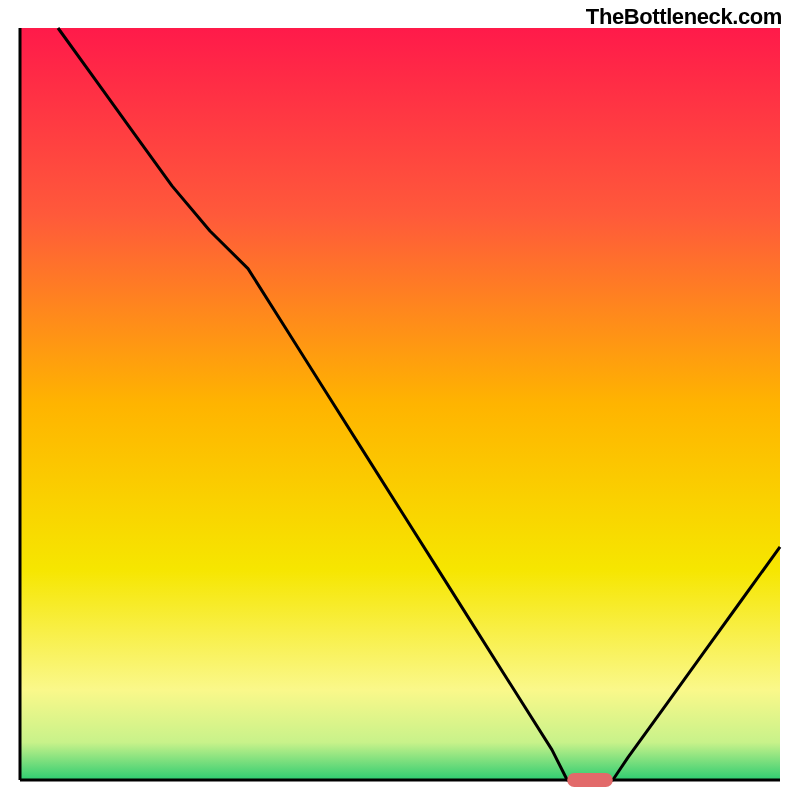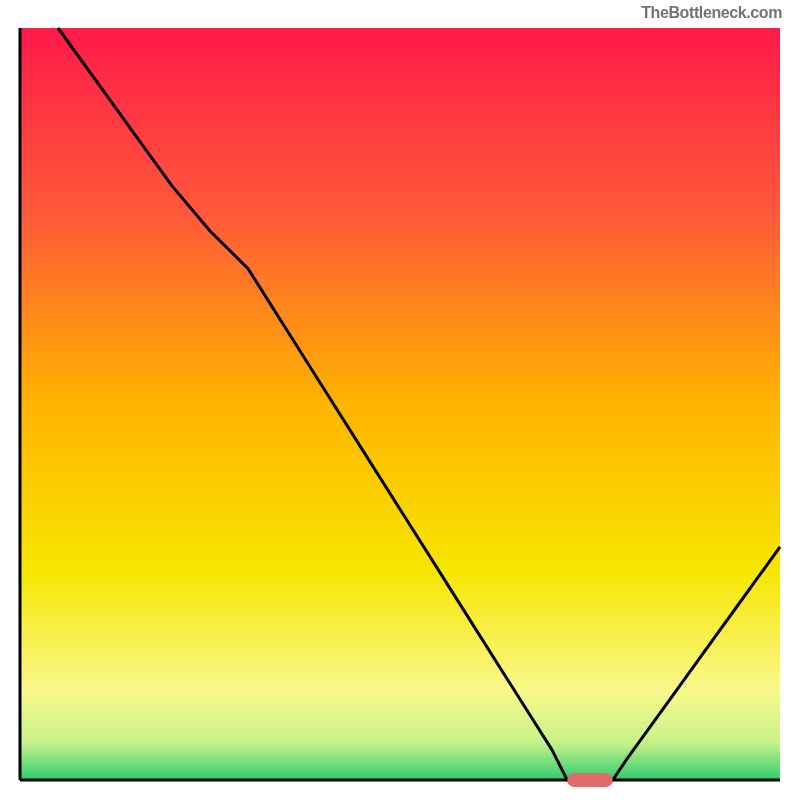--- a/index.html
+++ b/index.html
@@ -11,23 +11,23 @@
     background: #fff;
   }
   .chart-container {
     position: absolute;
     inset: 0;
   }
   .watermark {
     position: absolute;
     top: 4px;
     right: 18px;
-    font-size: 16px;
+    font-size: 22px;
     font-weight: bold;
-    color: #737373;
+    color: #000000;
     letter-spacing: -0.4px;
     z-index: 10;
     margin-left: 36px;
   }
   svg { display: block; }
 </style>
 </head>
 <body>
 
 <div class="chart-container">

